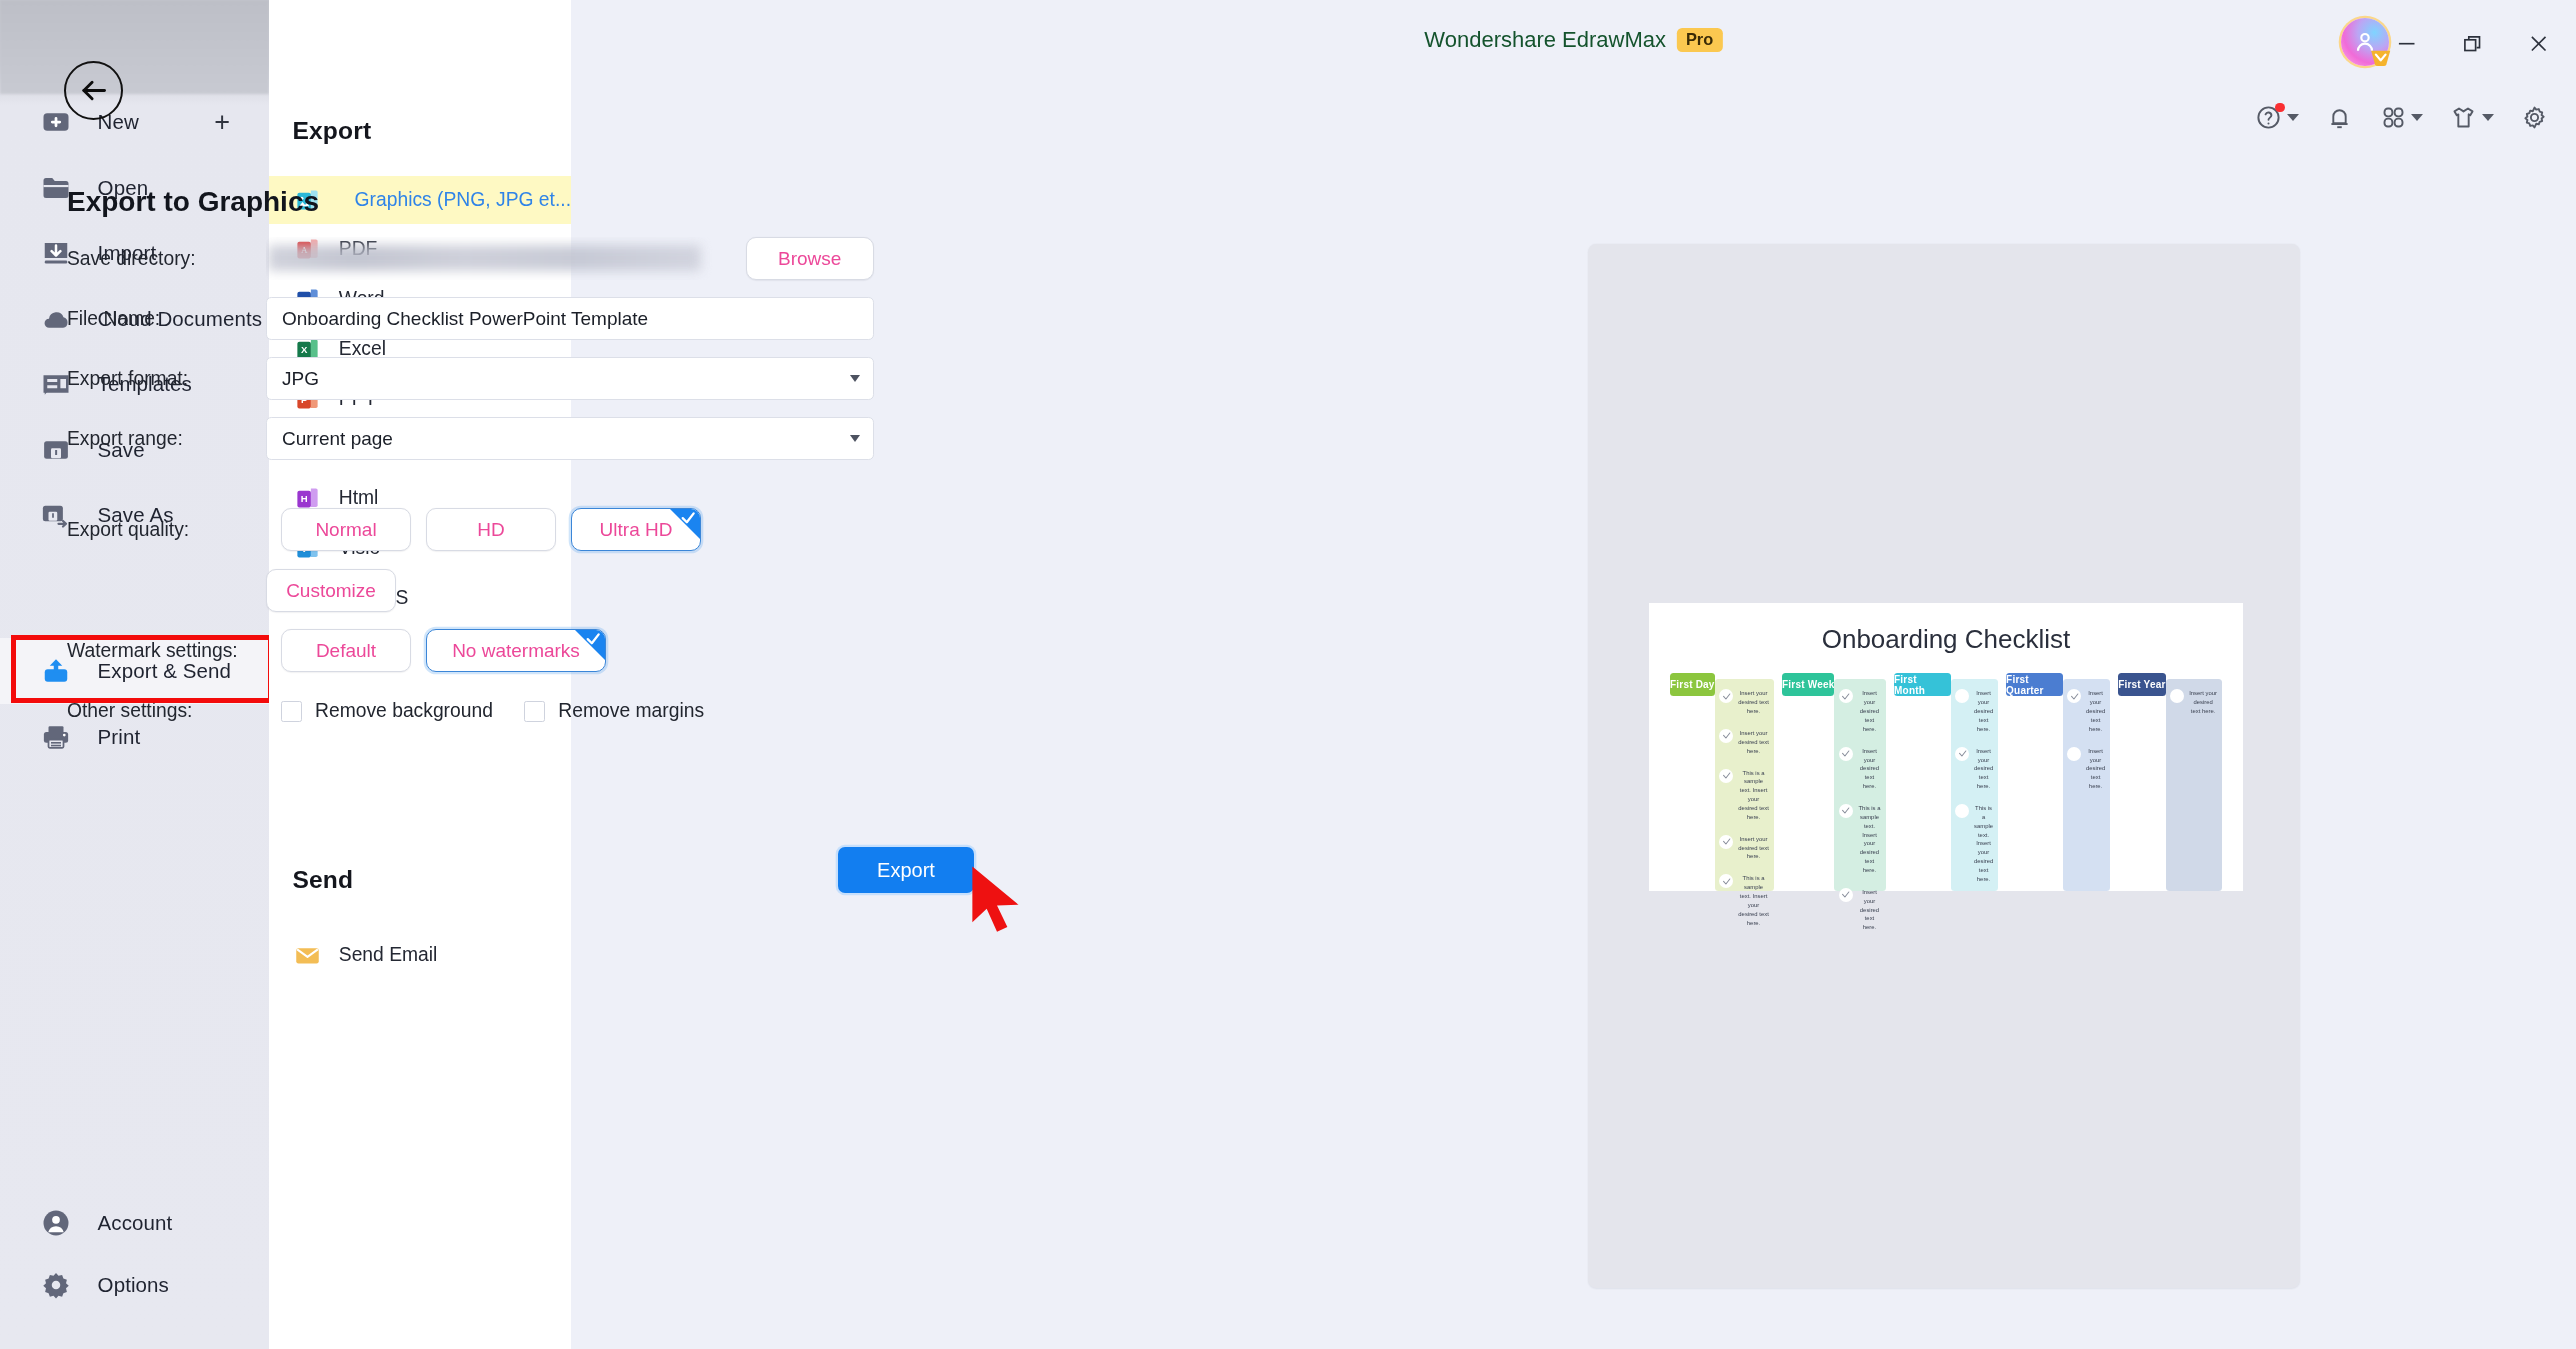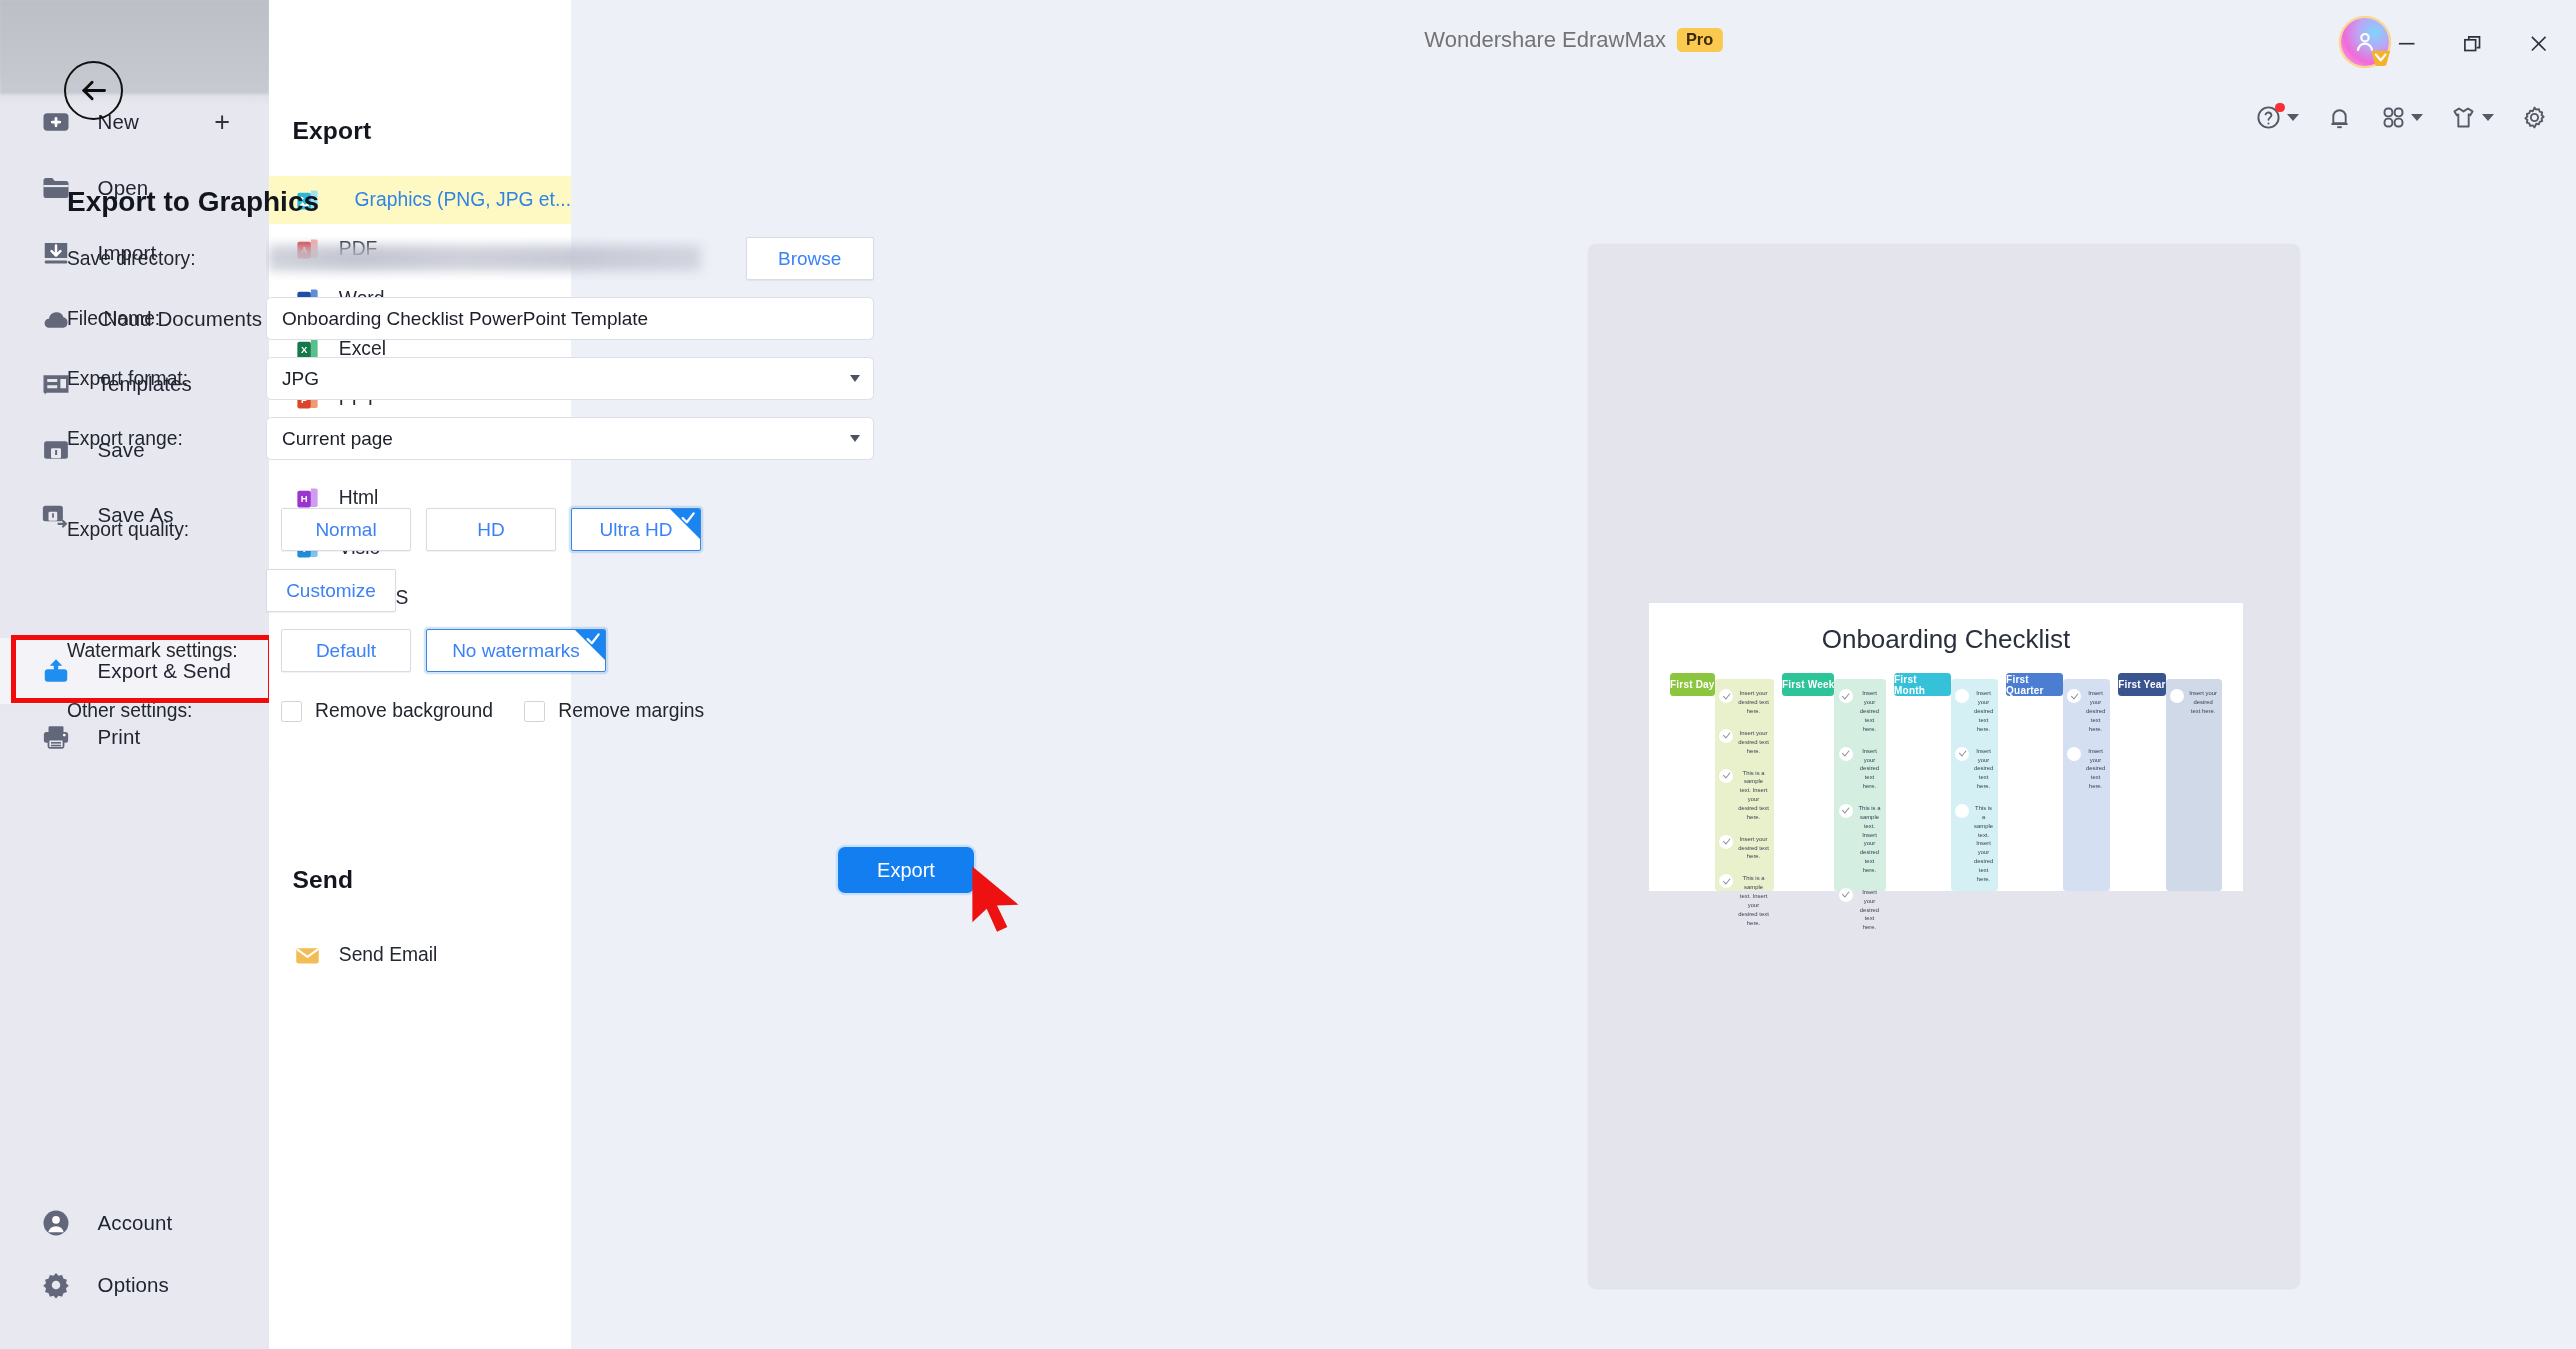--- a/index.html
+++ b/index.html
@@ -78,21 +78,21 @@
   }
 
   
   #titlebar {
     position:absolute; left:571px; top:0; right:0; height:64px; z-index:5;
   }
   #app-title {
     position:absolute; left:50%; top:27px; transform:translateX(-50%);
     display:flex; align-items:center; gap:10.5px; white-space:nowrap;
   }
-  #app-title .t { font-size:22px; color:#737373; }
+  #app-title .t { font-size:22px; color:#14532d; }
   #pro-badge {
     background:#fbc850; color:#3a2b06; font-size:16.4px; font-weight:bold;
     padding:2.3px 9.4px 3.5px; border-radius:5.3px; line-height:1.15;
   }
   #win-controls {
     position:absolute; right:23.4px; top:30px; display:flex; align-items:center; gap:39px;
   }
   #win-controls .wc { width:27px; height:27px; display:flex; align-items:center; justify-content:center; cursor:pointer; }
   #win-controls .wc svg { width:23.4px; height:23.4px; }
   #avatar-wrap { position:absolute; right:187px; top:17.6px; width:48px; height:48px; cursor:pointer; }
@@ -133,23 +133,23 @@
   .blurbar {
     position:absolute; left:2.3px; top:8.2px; width:433px; height:26px;
     background:linear-gradient(90deg,#c9cbd6,#b9bcc9 20%,#c6c8d4 45%,#bfc2cf 70%,#cdcfda);
     filter:blur(5.3px); opacity:.85; border-radius:3.5px;
   }
   .sel-caret {
     position:absolute; right:13px; width:0;height:0;
     border-left:5.9px solid transparent;border-right:5.9px solid transparent;border-top:7px solid #4d5260;
   }
   .btn {
-    height:43px; border-radius:2px; background:#fff; border:0.6px solid #d8dbe4;
+    height:43px; border-radius:10px; background:#fff; border:0.6px solid #d8dbe4;
     display:flex; align-items:center; justify-content:center;
-    font-size:19px; color:#3b82f6; cursor:pointer; box-shadow:0 0.6px 1.2px rgba(20,25,40,.06);
+    font-size:19px; color:#ec4899; cursor:pointer; box-shadow:0 0.6px 1.2px rgba(20,25,40,.06);
   }
   .opt-btn { width:130px; position:relative; }
   .opt-btn.checked { border:1.2px solid #3b86d8; box-shadow:0 0 0 2.3px rgba(120,180,240,.35); overflow:hidden; }
   .opt-btn .corner {
     position:absolute; right:0; top:0; width:0; height:0;
     border-top:30px solid #1a84f0; border-left:30px solid transparent;
   }
   .opt-btn .cmark { position:absolute; right:3.5px; top:1.2px; width:16.4px; height:16.4px; }
   .cbox {
     width:21px; height:21px; background:#fff; border:0.6px solid #cfd3de; border-radius:2.3px; cursor:pointer;

